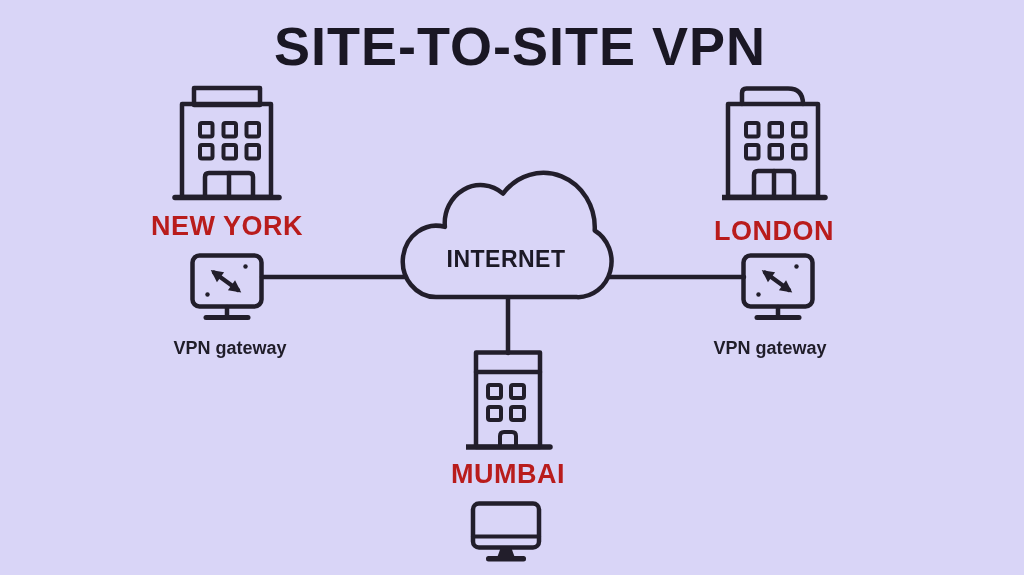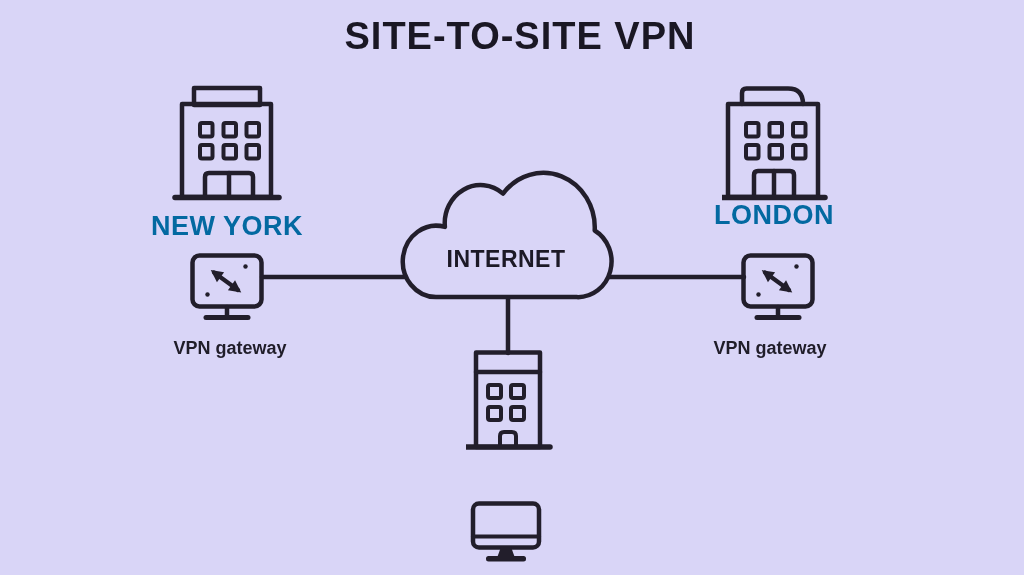--- a/index.html
+++ b/index.html
@@ -8,27 +8,27 @@
     width:1024px;height:575px;
     background:#d9d5f7;
     overflow:hidden;
     font-family:"Liberation Sans","DejaVu Sans",sans-serif;
     color:#1c1926;
   }
   .abs{position:absolute;}
   .title{
     top:15px;left:16px;width:1008px;
     text-align:center;
-    font-size:38px;font-weight:800;letter-spacing:1px;
+    font-size:54px;font-weight:800;letter-spacing:1px;
     color:#1a1724;
   }
   .site-name{
     width:200px;text-align:center;
     font-size:27px;font-weight:800;letter-spacing:.5px;
-    color:#0369a1;
+    color:#b91c1c;
   }
   .gw-label{
     width:200px;text-align:center;
     font-size:18px;font-weight:700;
     color:#201d29;
   }
   .cloud-label{
     width:200px;text-align:center;
     font-size:23px;font-weight:800;letter-spacing:.5px;
     color:#1c1926;z-index:3;
@@ -104,21 +104,21 @@
         <rect x="71" y="39" width="12.5" height="13.5" rx="2"></rect>
         <rect x="24" y="61" width="12.5" height="13.5" rx="2"></rect>
         <rect x="47.5" y="61" width="12.5" height="13.5" rx="2"></rect>
         <rect x="71" y="61" width="12.5" height="13.5" rx="2"></rect>
       </g>
       <path d="M32,113 V91 Q32,87 36,87 H68 Q72,87 72,91 V113" stroke-width="4.5"></path>
       <path d="M52,87 V113" stroke-width="4.5"></path>
       <line x1="0" y1="113.5" x2="103" y2="113.5" stroke-width="5.5"></line>
     </g>
   </svg>
-  <div class="abs site-name" style="left:674px;top:200px;">LONDON</div>
+  <div class="abs site-name" style="left:674px;top:216px;">LONDON</div>
 
   <svg class="abs icon" style="left:740px;top:252px;" width="76" height="70" viewBox="0 0 76 70">
     <defs>
       <marker id="ah-ldn" viewBox="0 0 10 10" refX="6.5" refY="5" markerWidth="3.2" markerHeight="3.2" orient="auto-start-reverse">
         <path d="M0.5,0.5 L9.5,5 L0.5,9.5 Z" fill="#221e2b"></path>
       </marker>
     </defs>
     <g fill="none" stroke="#221e2b" stroke-linecap="round" stroke-linejoin="round">
       <rect x="3.5" y="3.5" width="69" height="51" rx="7" stroke-width="4.5"></rect>
       <line x1="25" y1="20.5" x2="49" y2="38" stroke-width="4.2" marker-start="url(#ah-ldn)" marker-end="url(#ah-ldn)"></line>
@@ -137,20 +137,21 @@
       <g stroke-width="4">
         <rect x="22" y="35" width="13" height="13" rx="2"></rect>
         <rect x="45" y="35" width="13" height="13" rx="2"></rect>
         <rect x="22" y="57" width="13" height="13" rx="2"></rect>
         <rect x="45" y="57" width="13" height="13" rx="2"></rect>
       </g>
       <path d="M34,97 V86 Q34,82 38,82 H46 Q50,82 50,86 V97" stroke-width="4"></path>
       <line x1="0" y1="97" x2="84" y2="97" stroke-width="5.5"></line>
     </g>
   </svg>
+  <div class="abs site-name" style="left:408px;top:459px;">MUMBAI</div>
 
   <svg class="abs icon" style="left:470px;top:501px;" width="72" height="62" viewBox="0 0 72 62">
     <g stroke="#221e2b" stroke-linejoin="round" stroke-linecap="round" fill="none">
       <rect x="3" y="2.5" width="66" height="44" rx="6" stroke-width="4.5"></rect>
       <line x1="3" y1="35.5" x2="69" y2="35.5" stroke-width="4"></line>
       <path d="M31,46 L27.5,55.5 L44.5,55.5 L41,46 Z" fill="#221e2b" stroke="none"></path>
       <rect x="16" y="55" width="40" height="5.5" rx="2.5" fill="#221e2b" stroke="none"></rect>
     </g>
   </svg>
 

